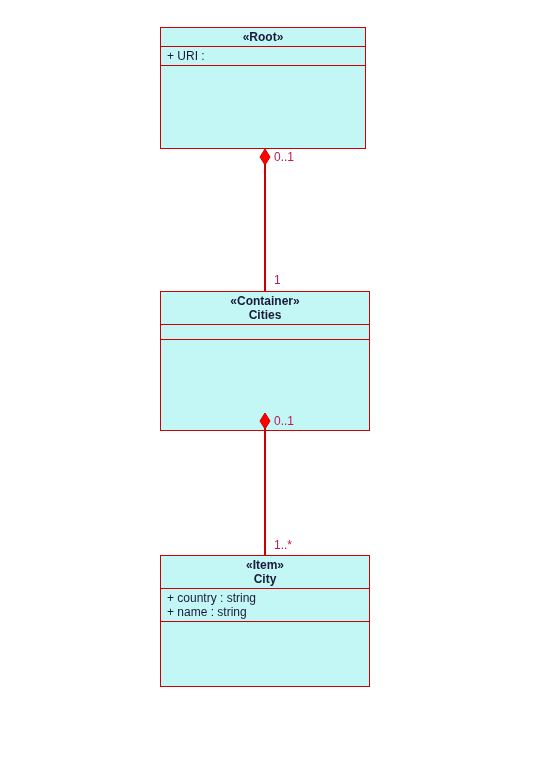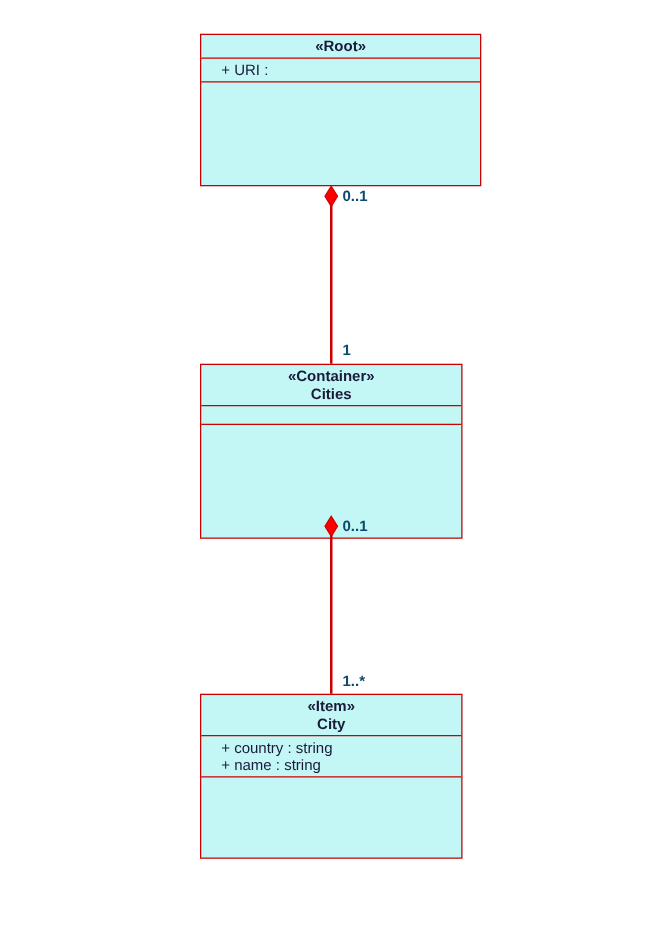--- a/index.html
+++ b/index.html
@@ -20,50 +20,49 @@
   .uml-header {
     text-align: center;
     border-bottom: 1px solid #cc0000;
     padding: 2px 4px;
     font-size: 12px;
     font-weight: bold;
     color: #1a1a3a;
   }
   .uml-attrs {
     border-bottom: 1px solid #cc0000;
-    padding: 2px 16px;
+    padding: 2px 6px;
     font-size: 12px;
     color: #1a1a3a;
     min-height: 14px;
     text-align: left;
   }
   .uml-attrs.empty {
     height: 4px;
     padding: 0;
   }
   .uml-body {
     
   }
   .label {
     position: absolute;
     font-size: 12px;
-    color: #0c4a6e;
-    font-weight: bold;
+    color: #be185d;
   }
   svg.overlay {
     position: absolute;
     left: 0; top: 0;
     width: 533px; height: 760px;
     pointer-events: none;
   }
 </style>
 </head>
 <body>
 
-<div class="uml-class" style="left:160px; top:27px; width:225px; height:122px;">
+<div class="uml-class" style="left:160px; top:27px; width:206px; height:122px;">
   <div class="uml-header">
     <div>«Root»</div>
   </div>
   <div class="uml-attrs">
     <div>+ URI :</div>
   </div>
   <div class="uml-body"></div>
 </div>
 
 <div class="uml-class" style="left:160px; top:291px; width:210px; height:140px;">

